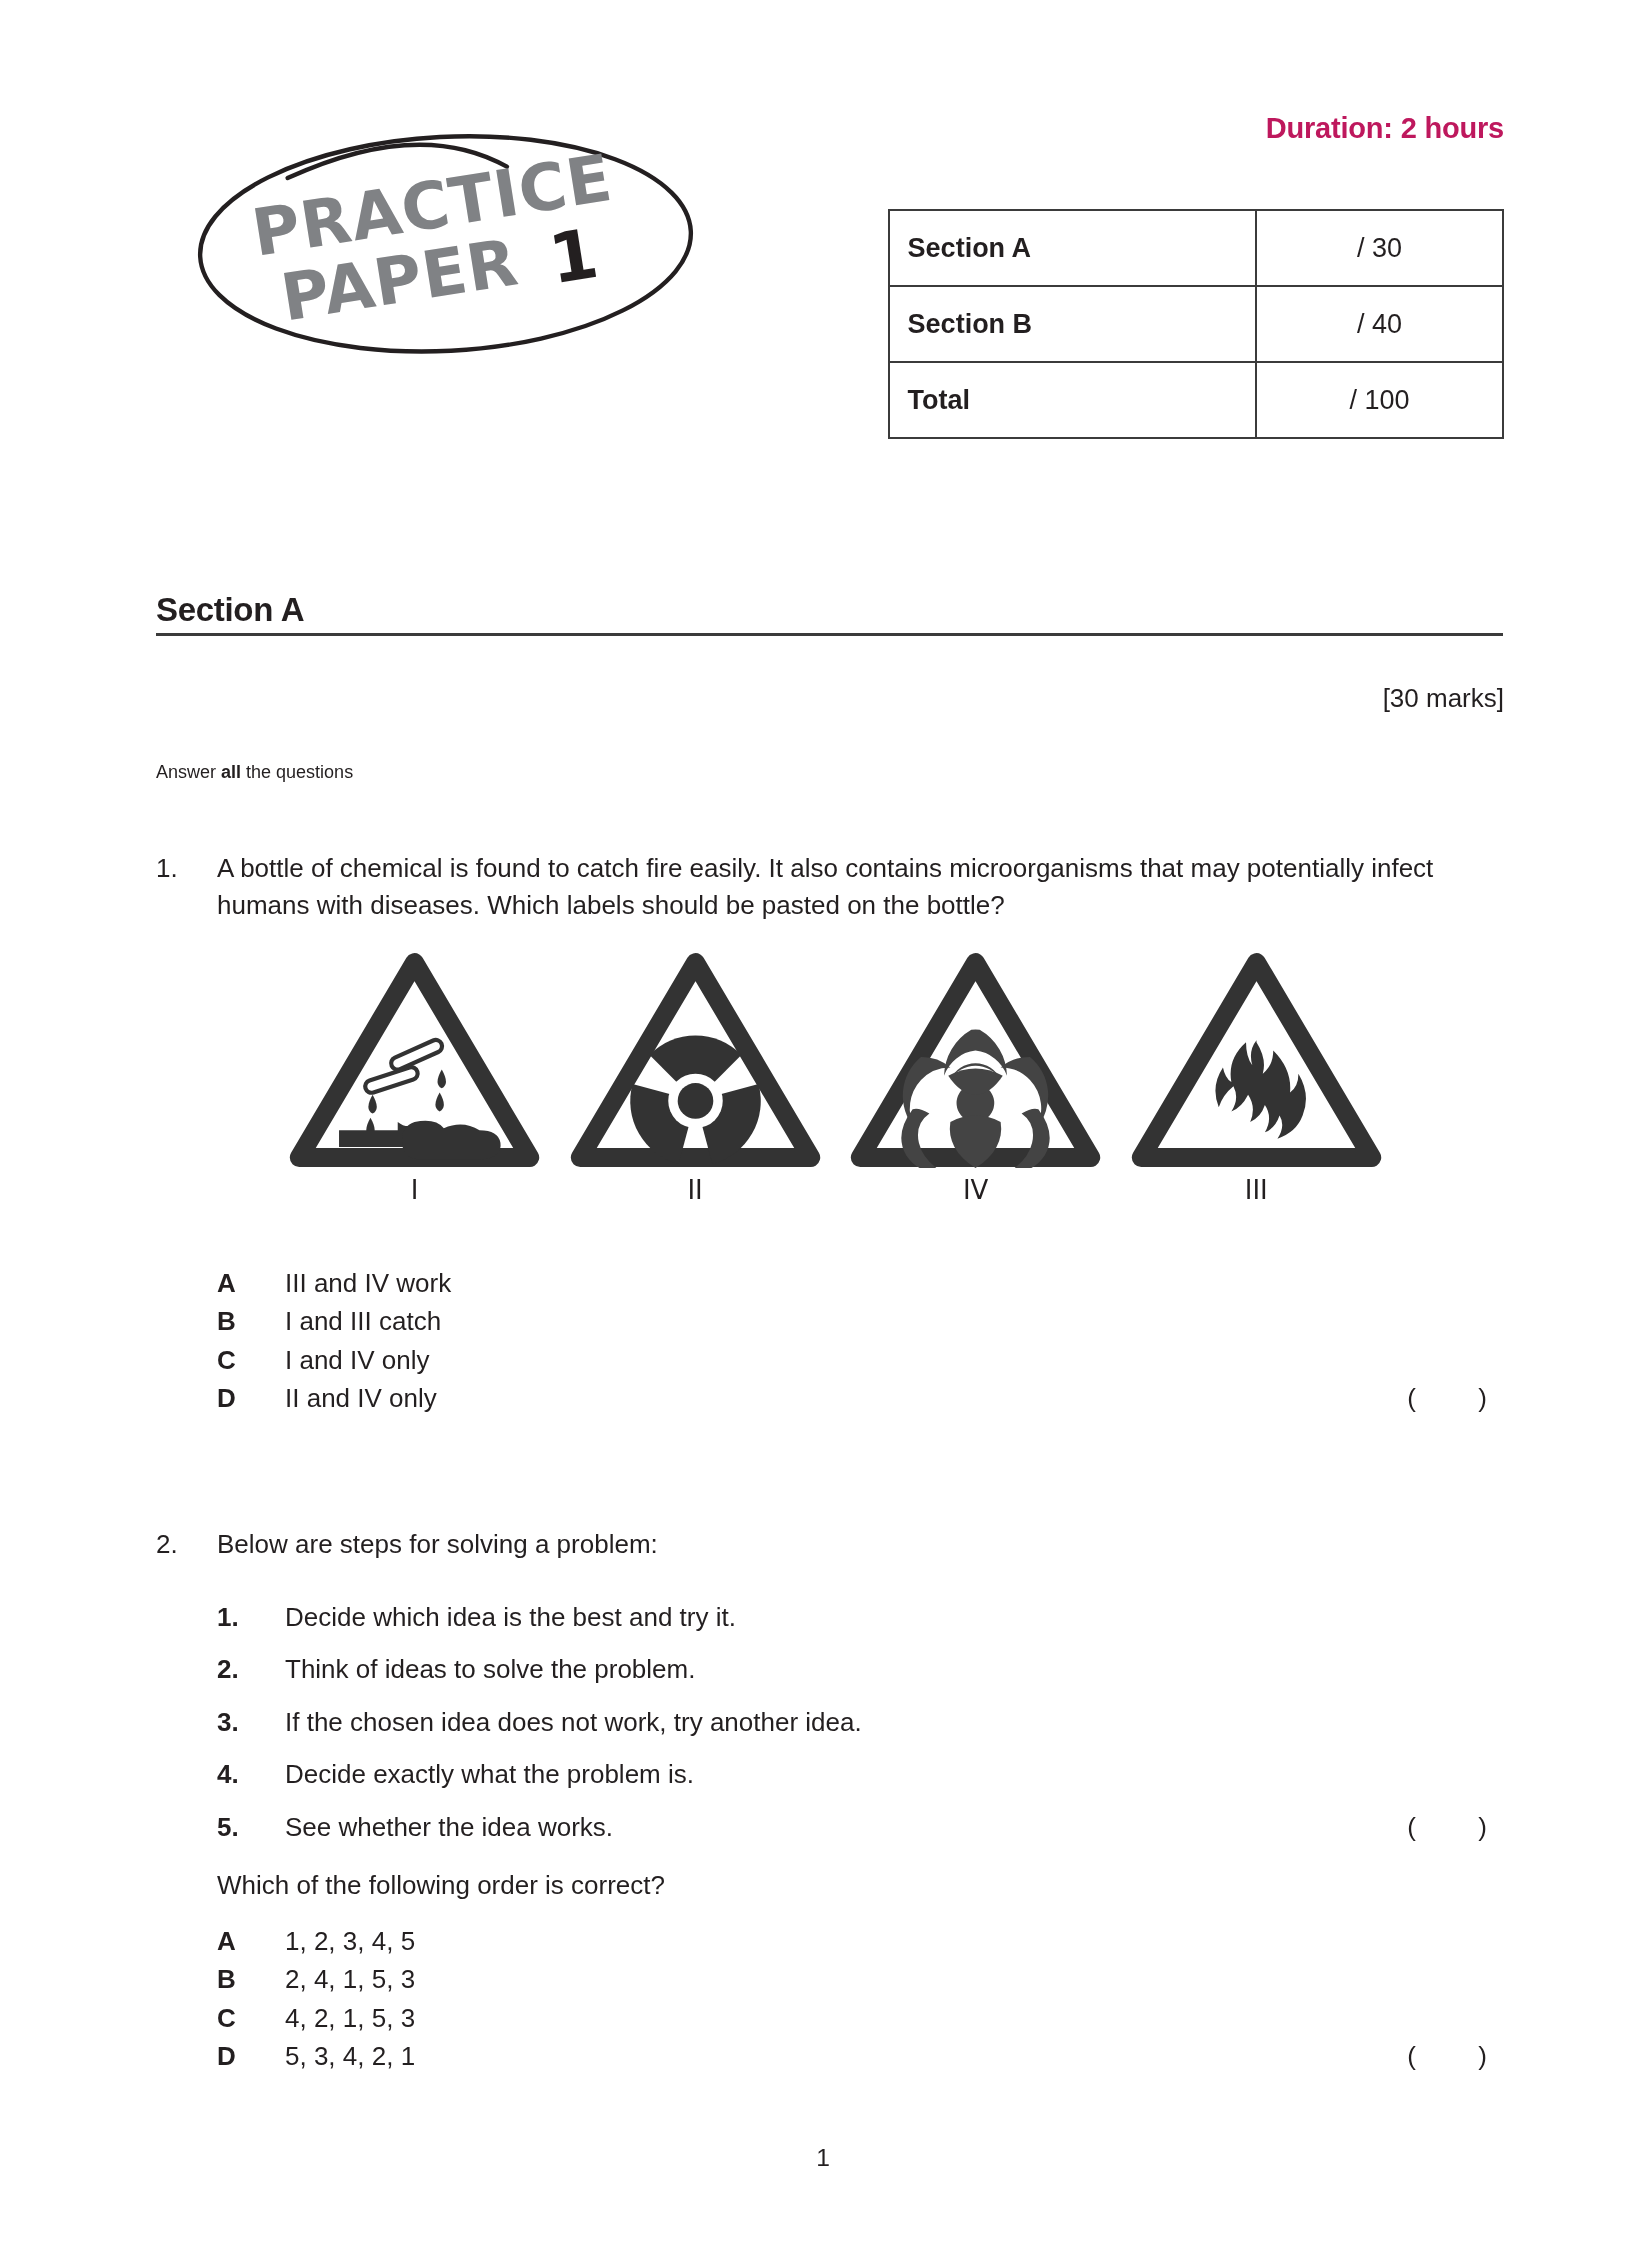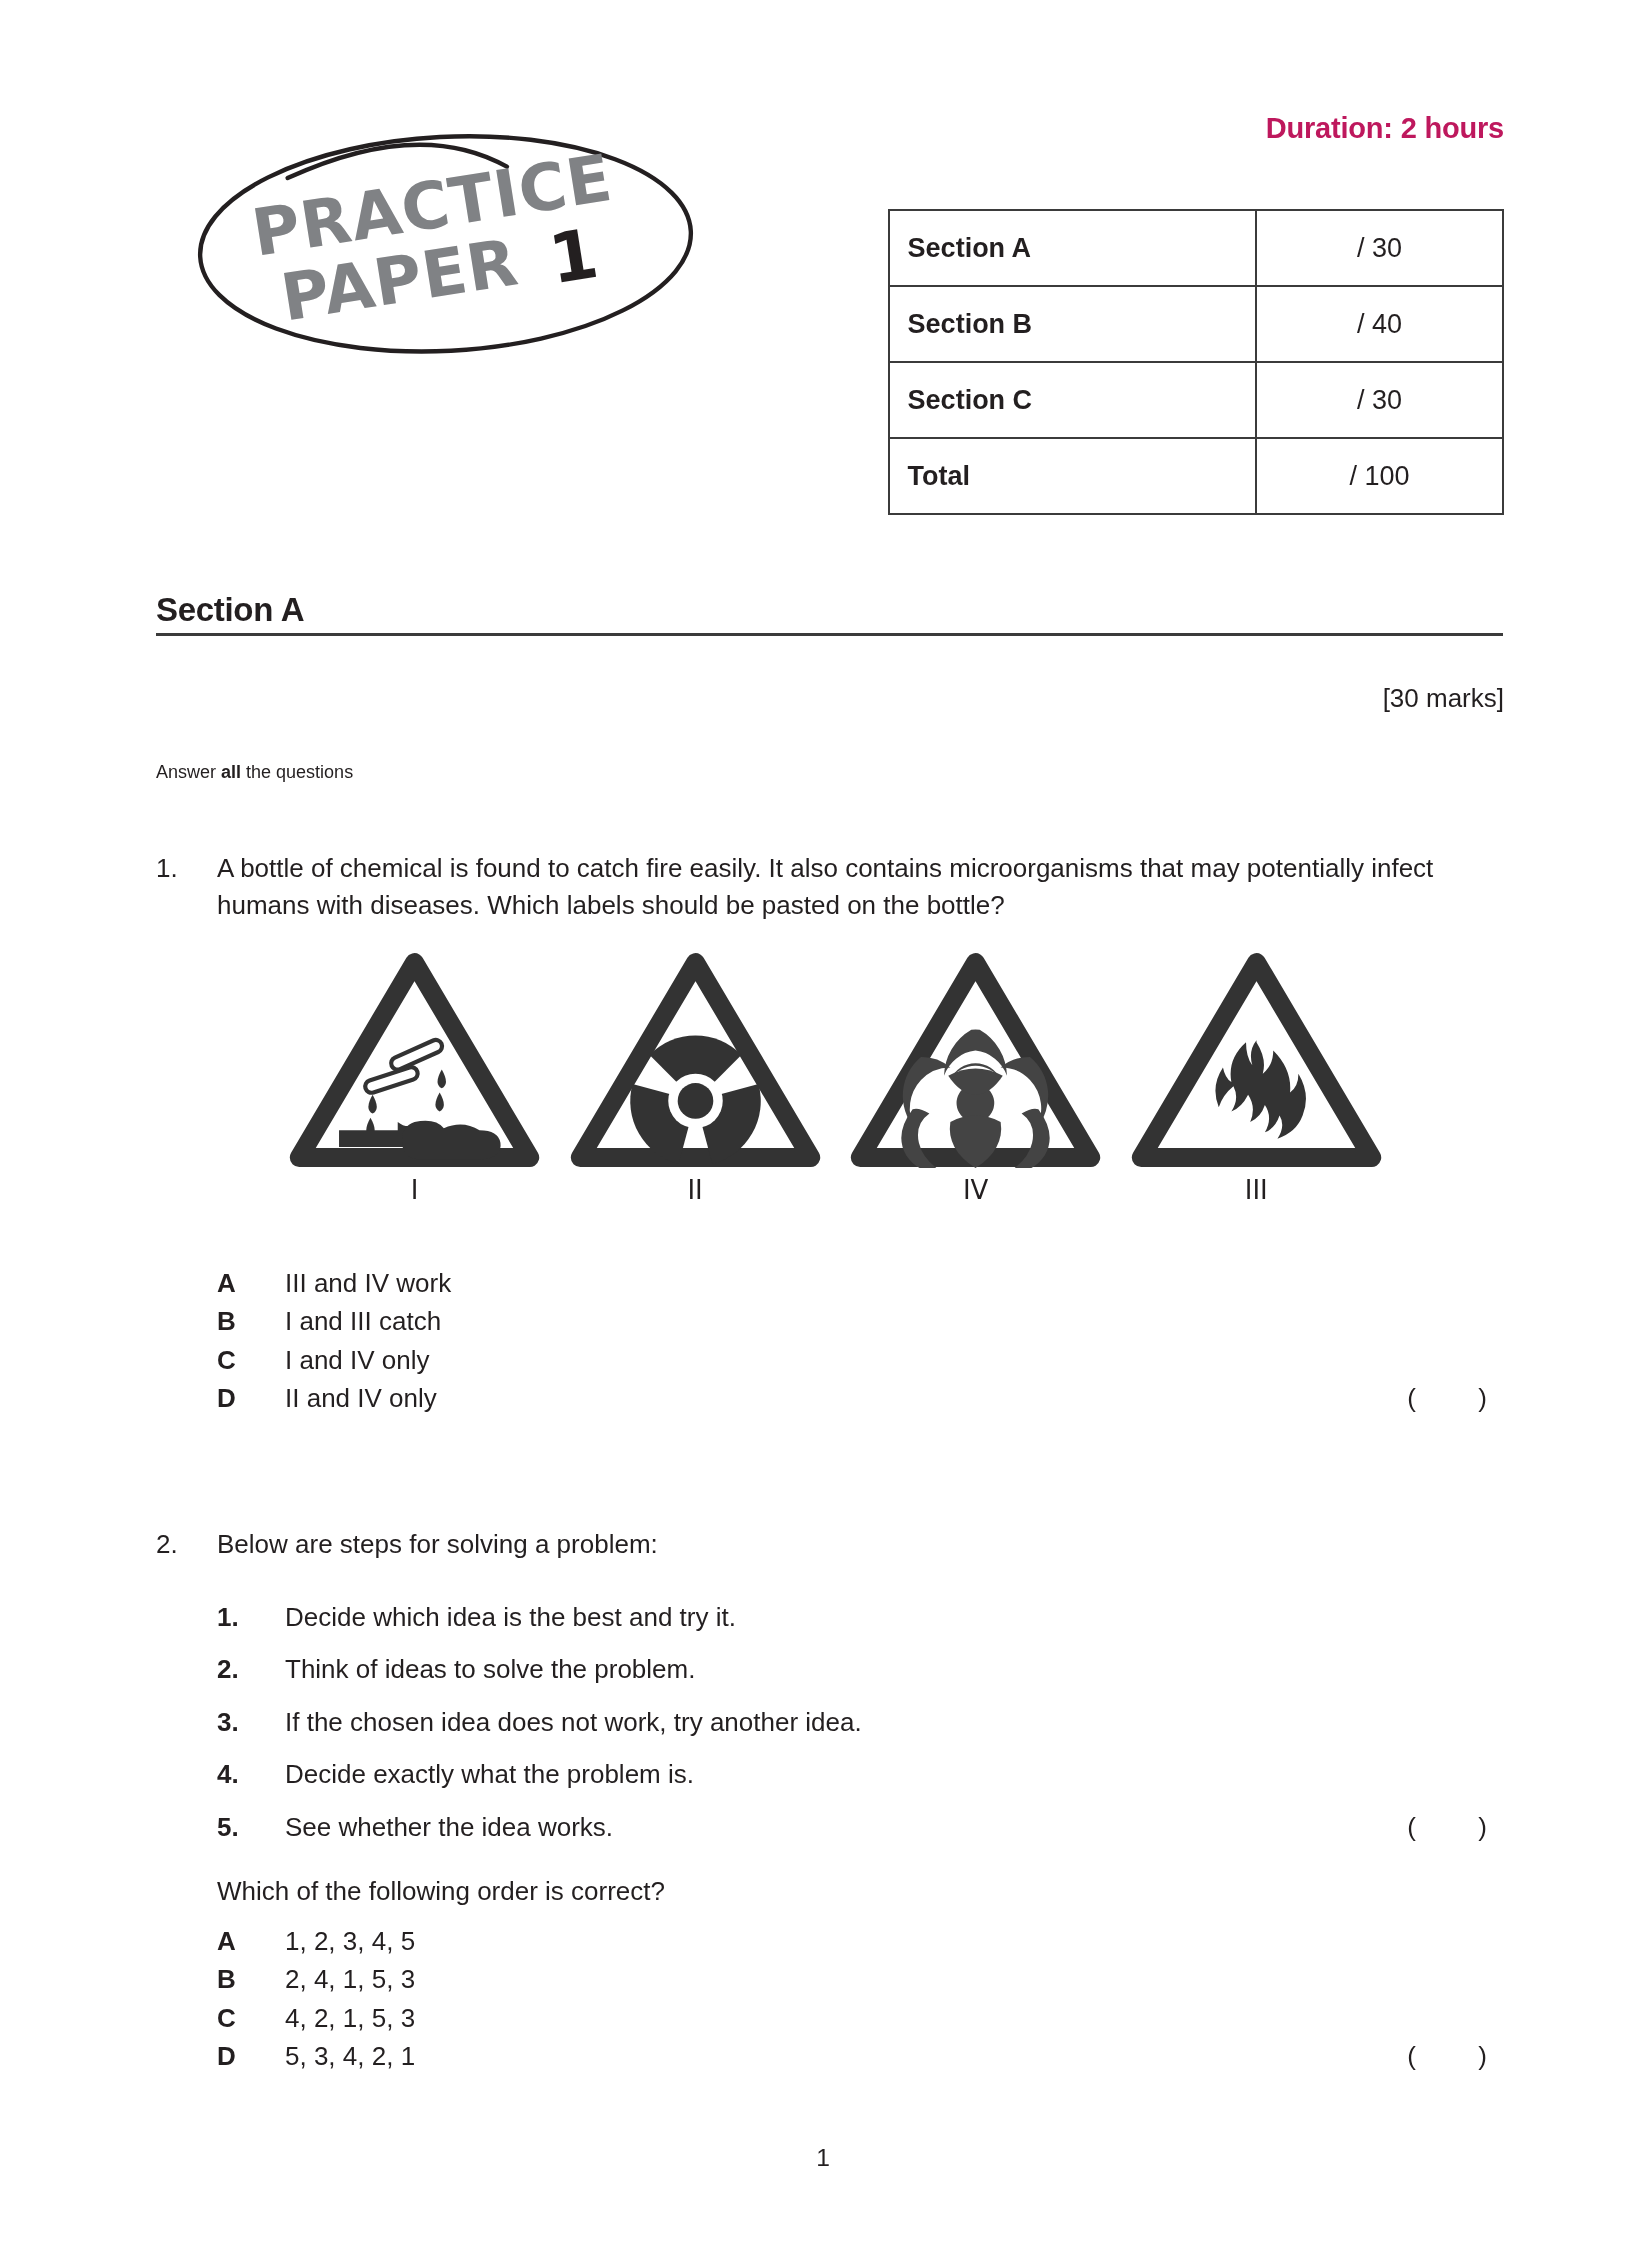--- a/index.html
+++ b/index.html
@@ -155,21 +155,20 @@
     right: 0;
     top: 0;
     font-size: 26px;
     letter-spacing: 16px;
     white-space: pre;
   }
 
   .sub-q {
     font-size: 26px;
     margin-left: 61px;
-    margin-top: 6px;
   }
 
   
   .symbols {
     position: absolute;
     left: 156px;
     top: 950px;
     width: 1347px;
     height: 281px;
     display: flex;
@@ -225,24 +224,20 @@
 
   <table class="marks-table">
     <tbody>
       <tr>
         <td class="label">Section A</td>
         <td class="score">/ 30</td>
       </tr>
       <tr>
         <td class="label">Section B</td>
         <td class="score">/ 40</td>
-      </tr>
-      <tr>
-        <td class="label">Section C</td>
-        <td class="score">/ 30</td>
       </tr>
       <tr>
         <td class="label">Total</td>
         <td class="score">/ 100</td>
       </tr>
     </tbody>
   </table>
 
   <div class="section-head">
     <div class="title">Section A</div>

